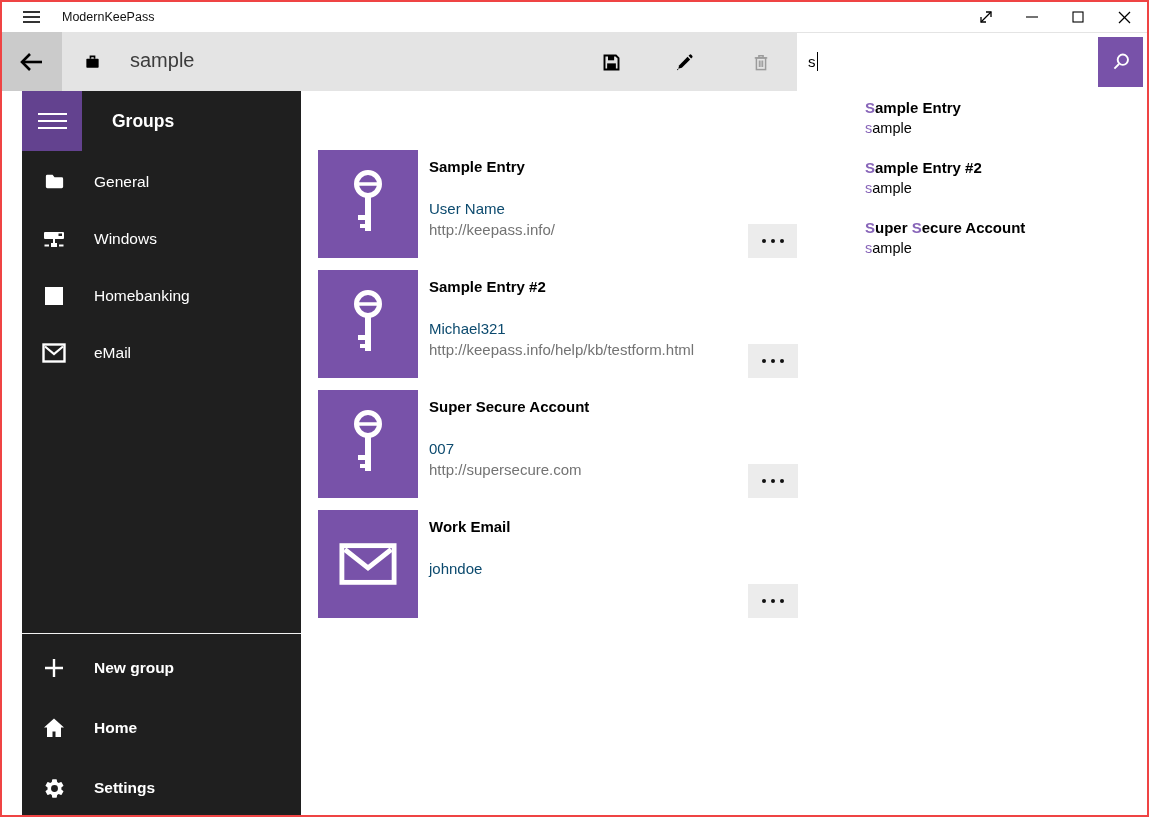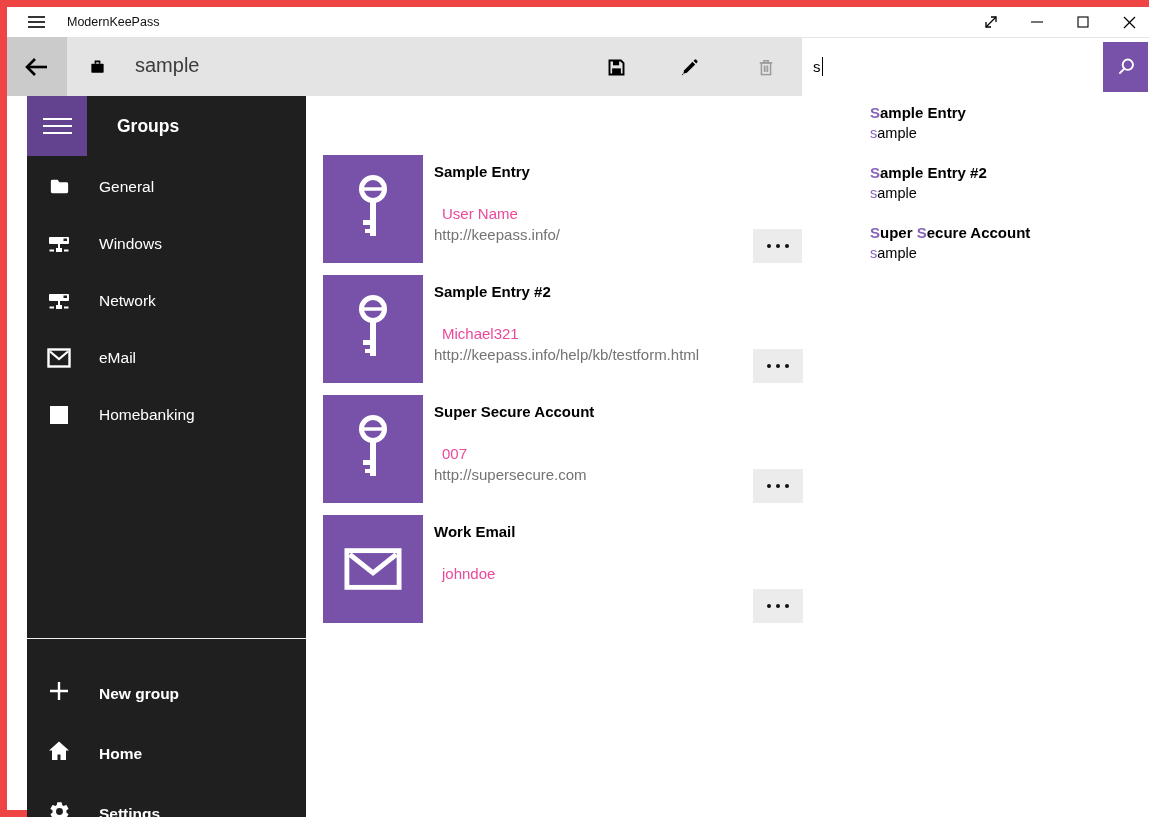--- a/index.html
+++ b/index.html
@@ -1,18 +1,18 @@
 <!DOCTYPE html>
 <html><head>
 <meta charset="utf-8">
 <style>
   * { margin:0; padding:0; box-sizing:border-box; }
   html,body { width:1149px; height:817px; }
   body { font-family:"Liberation Sans","DejaVu Sans",sans-serif; background:#fff; position:relative; overflow:hidden; }
-  .window { position:absolute; left:0; top:0; width:1149px; height:817px; border:7px solid #ef4444; background:#fff; }
+  .window { position:absolute; left:0; top:0; width:1149px; height:817px; border:2px solid #ef4444; background:#fff; }
 
   
   .titlebar { position:absolute; left:0; top:0; width:1145px; height:30px; background:#fff; }
   .tb-hamburger { position:absolute; left:12px; top:0; width:34px; height:30px; display:flex; align-items:center; justify-content:center; }
   .tb-title { position:absolute; left:60px; top:0; height:30px; line-height:30px; font-size:12.5px; color:#111; }
   .tb-controls { position:absolute; right:0; top:0; height:30px; display:flex; }
   .tb-btn { width:46px; height:30px; display:flex; align-items:center; justify-content:center; background:#fff; }
 
   
   .appbar { position:absolute; left:0; top:30px; width:1145px; height:59px; background:#e4e4e4; }
@@ -37,30 +37,30 @@
   
   .sidebar { position:absolute; left:0; top:89px; width:299px; height:724px; background:#1f1f1f; overflow:hidden;margin-left:20px; }
   .nav-hamburger { position:absolute; left:0; top:0; width:60px; height:60px; background:#63428f; display:flex; align-items:center; padding-left:16px; }
   .sb-heading { position:absolute; left:90px; top:0; height:60px; line-height:60px; font-size:17.5px; font-weight:700; color:#fff; }
   .sb-groups { position:absolute; left:0; top:62px; width:256px; }
   .sb-item { height:57px; display:flex; align-items:center; }
   .sb-item .icon-box { width:24px; height:24px; margin-left:20px; display:flex; align-items:center; justify-content:center; }
   .sb-item .label { margin-left:28px; font-size:15.5px; color:#fff; }
   .sb-sep { position:absolute; left:0; top:542px; width:299px; height:1px; background:#f2f2f2; }
   .sb-actions { position:absolute; left:0; top:547px; width:299px; }
-  .sb-action { height:60px; display:flex; align-items:flex-end; }
+  .sb-action { height:60px; display:flex; align-items:center; }
   .sb-action .icon-box { width:24px; height:24px; margin-left:20px; display:flex; align-items:center; justify-content:center; }
   .sb-action .label { margin-left:28px; font-size:15.5px; font-weight:700; color:#fff; }
 
   
   .content { position:absolute; left:299px; top:89px; width:846px; height:724px; background:#fff; }
   .entry { position:absolute; left:0; width:520px; height:108px; }
   .tile { position:absolute; left:17px; top:0; width:100px; height:108px; background:#7852a9; display:flex; align-items:center; justify-content:center; }
   .e-title { position:absolute; left:128px; top:8px; font-size:15px; font-weight:700; color:#000; }
-  .e-user  { position:absolute; left:136px; top:48px; font-size:15px; color:#ec4899; line-height:21px; }
+  .e-user  { position:absolute; left:128px; top:48px; font-size:15px; color:#0c4a6e; line-height:21px; }
   .e-url   { position:absolute; left:128px; top:69px; font-size:15px; color:#737373; line-height:21px; }
   .more-button { position:absolute; left:447px; top:74px; width:50px; height:34px; background:#ececec; display:flex; align-items:center; justify-content:center; gap:5px; }
   .dot { width:4px; height:4px; background:#111; border-radius:50%; display:inline-block; }
 </style>
 </head>
 <body>
 
 <div class="window">
 
   <div class="titlebar">
@@ -192,47 +192,34 @@
             <rect x="11" y="12" width="2" height="4" fill="#fff"></rect>
             <rect x="9" y="16" width="6" height="4" fill="#fff"></rect>
             <rect x="2.5" y="17.5" width="4.5" height="2" fill="#fff"></rect>
             <rect x="17" y="17.5" width="4.5" height="2" fill="#fff"></rect>
           </svg>
         </span>
         <span class="label">Windows</span>
       </div>
       <div class="sb-item">
         <span class="icon-box">
-          <svg width="24" height="24" viewBox="0 0 24 24">
-            <rect x="2" y="5" width="20" height="7" rx="1" fill="#fff"></rect>
-            <rect x="16.5" y="6.5" width="3.5" height="2.5" fill="#1f1f1f"></rect>
-            <rect x="11" y="12" width="2" height="4" fill="#fff"></rect>
-            <rect x="9" y="16" width="6" height="4" fill="#fff"></rect>
-            <rect x="2.5" y="17.5" width="4.5" height="2" fill="#fff"></rect>
-            <rect x="17" y="17.5" width="4.5" height="2" fill="#fff"></rect>
-          </svg>
-        </span>
-        <span class="label">Network</span>
+          <svg width="20" height="20" viewBox="0 0 20 20">
+              <rect x="1" y="1" width="18" height="18" fill="#fff"></rect>
+            </svg>
+        </span>
+        <span class="label">Homebanking</span>
       </div>
       <div class="sb-item">
         <span class="icon-box">
           <svg width="24" height="20" viewBox="0 0 24 20">
             <rect x="1.5" y="1.5" width="21" height="17" fill="none" stroke="#fff" stroke-width="2.4"></rect>
             <path d="M3 3.5 L12 11 L21 3.5" fill="none" stroke="#fff" stroke-width="2.2"></path>
           </svg>
         </span>
         <span class="label">eMail</span>
-      </div>
-      <div class="sb-item">
-        <span class="icon-box">
-          <svg width="20" height="20" viewBox="0 0 20 20">
-              <rect x="1" y="1" width="18" height="18" fill="#fff"></rect>
-            </svg>
-        </span>
-        <span class="label">Homebanking</span>
       </div>
     </div>
 
     <div class="sb-sep"></div>
 
     <div class="sb-actions">
       <div class="sb-action">
         <span class="icon-box">
           <svg width="24" height="24" viewBox="0 0 24 24">
               <path d="M10.8 3 h2.4 v7.8 H21 v2.4 h-7.8 V21 h-2.4 v-7.8 H3 v-2.4 h7.8 z" fill="#fff"></path>

